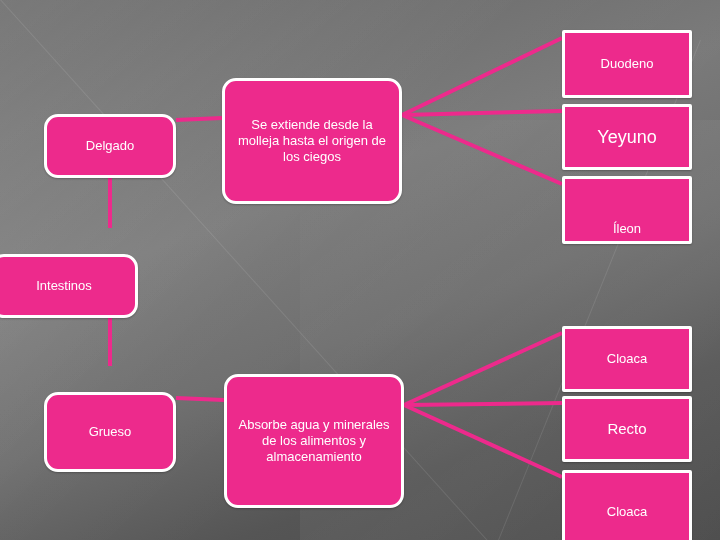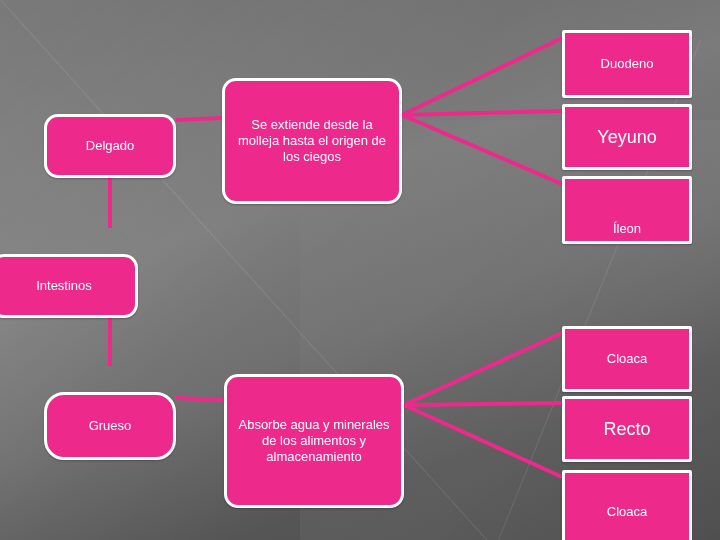--- a/index.html
+++ b/index.html
@@ -79,23 +79,22 @@
     width: 148px; height: 64px;
     font-size: 13px;
   }
   #node-delgado {
     left: 44px; top: 88px;
     width: 132px; height: 64px;
     font-size: 13px;
   }
   #node-grueso {
     left: 44px; top: 366px;
-    width: 132px; height: 68px;
-    font-size: 13px;
-    border-radius: 20px;
+    width: 132px; height: 80px;
+    font-size: 13px;
   }
   #node-desc-delgado {
     left: 222px; top: 52px;
     width: 180px; height: 126px;
     font-size: 13px;
   }
   #node-desc-grueso {
     left: 224px; top: 348px;
     width: 180px; height: 134px;
     font-size: 13px;
@@ -117,21 +116,21 @@
     align-items: flex-end;
   }
   #node-ciego {
     left: 562px; top: 300px;
     width: 130px; height: 66px;
     font-size: 13px;
   }
   #node-recto {
     left: 562px; top: 370px;
     width: 130px; height: 66px;
-    font-size: 18px;
+    font-size: 15px;
   }
   #node-cloaca {
     left: 562px; top: 444px;
     width: 130px; height: 84px;
     font-size: 13px;
   }
 </style>
 </head>
 <body>
 

